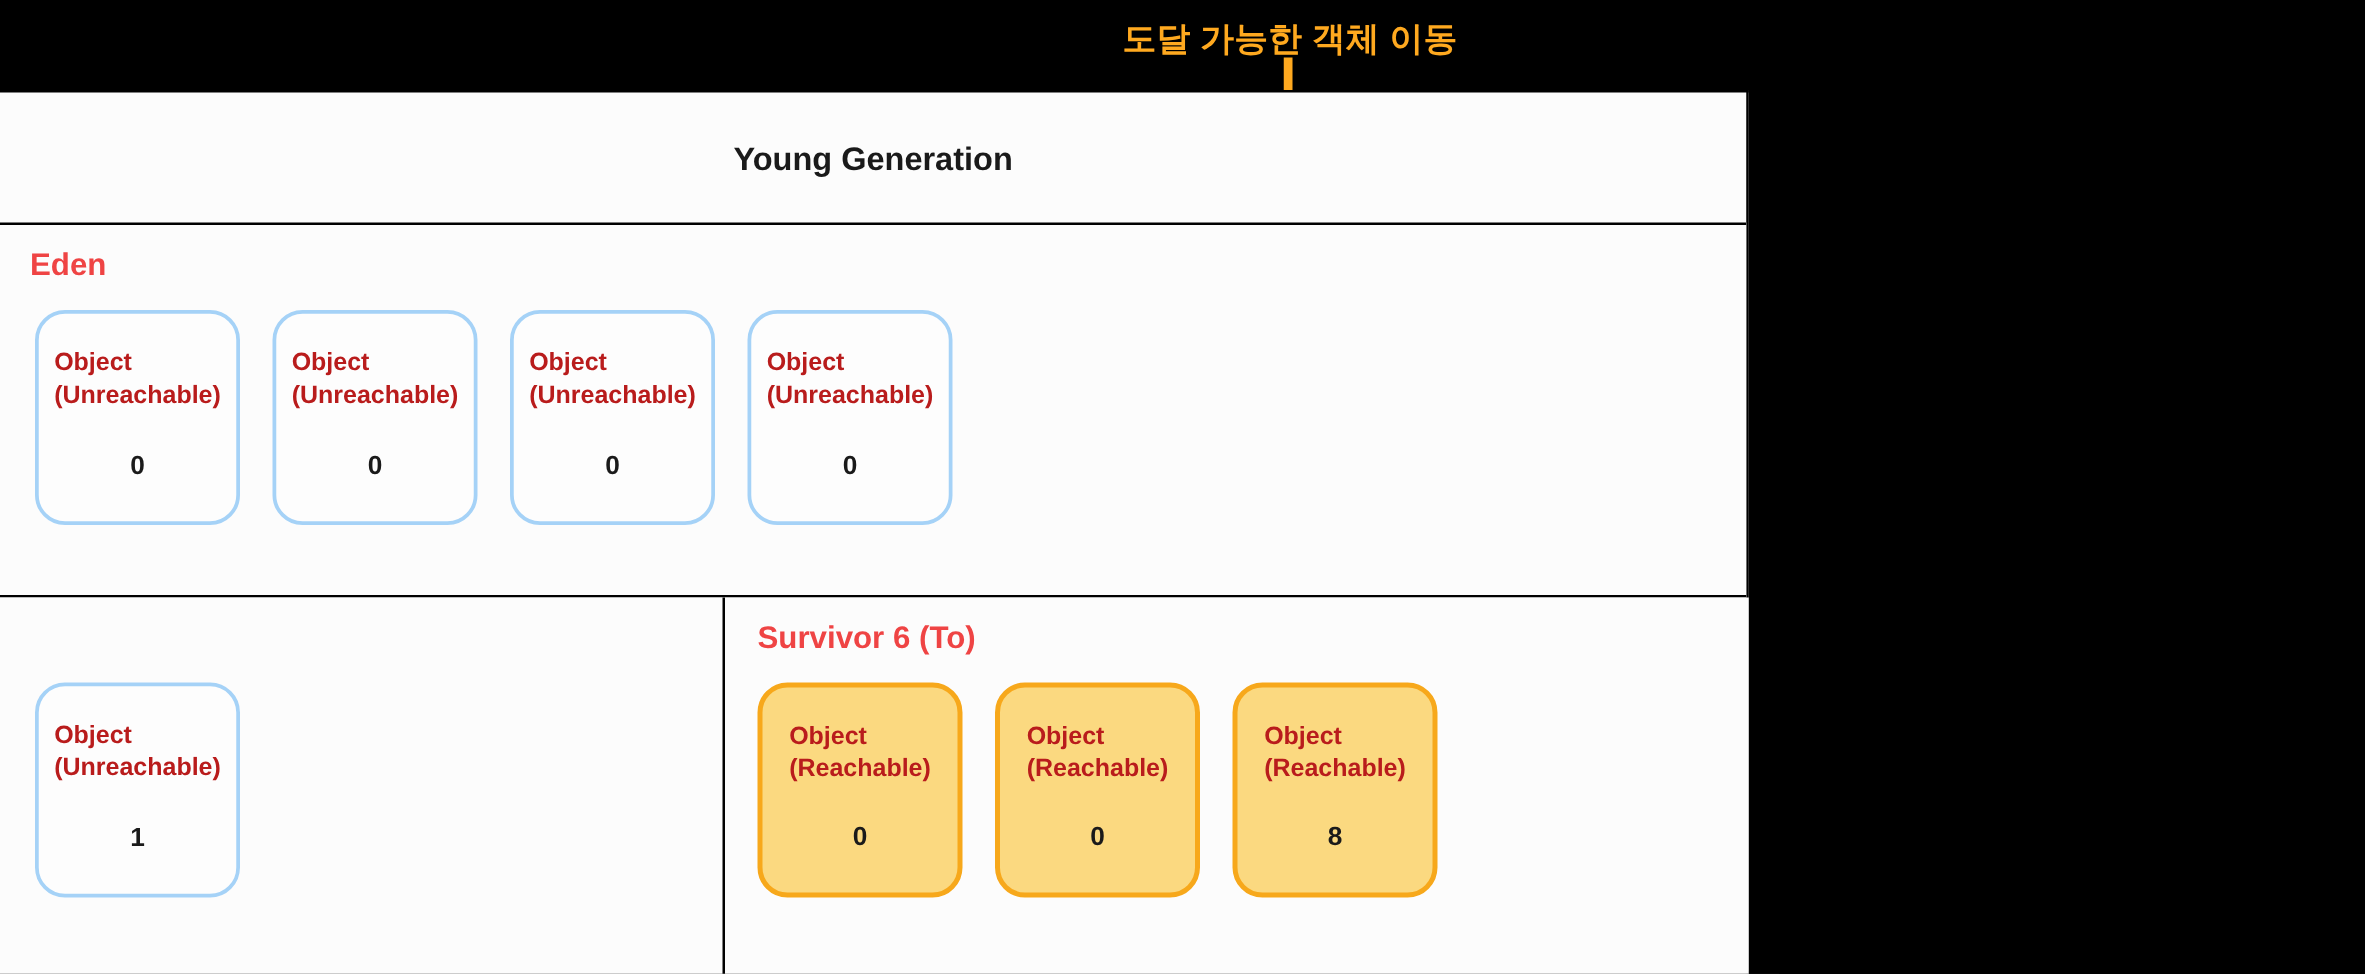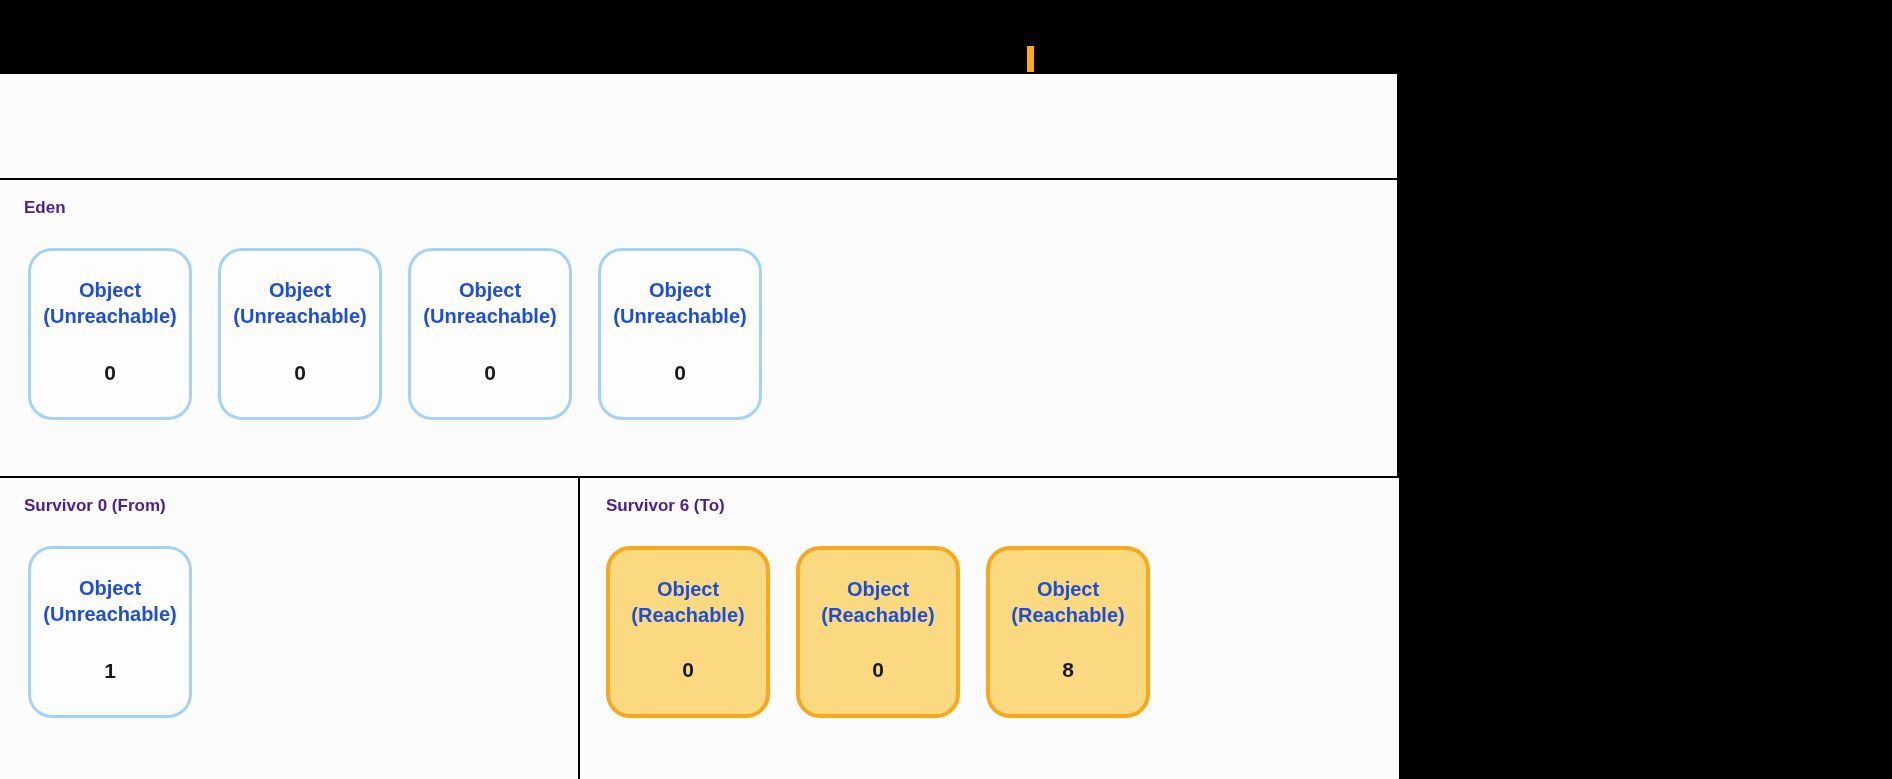--- a/index.html
+++ b/index.html
@@ -73,23 +73,23 @@
     position: absolute;
     left: -2px; top: 104px;
     width: 1399px; height: 300px;
     border-top: 2px solid #000000;
     border-bottom: 2px solid #000000;
     background: #FCFCFC;
   }
   .region-label {
     position: absolute;
     left: 26px; top: 18px;
-    font-size: 17px;
-    font-weight: 700;
-    color: #4c1d95;
+    font-size: 25px;
+    font-weight: 700;
+    color: #ef4444;
   }
   .eden-objects {
     position: absolute;
     left: 30px; top: 68px;
     display: flex;
     gap: 26px;
   }
 
   
   .surv0 {
@@ -134,23 +134,23 @@
     background: #FDFDFD;
     border: 3px solid #A5D2F7;
   }
   .obj.reachable {
     background: #FBD980;
     border: 4px solid #F7A81B;
   }
   .obj-label {
     font-size: 20px;
     font-weight: 700;
-    color: #1d4ed8;
+    color: #b91c1c;
     line-height: 1.32;
-    text-align: center;
+    text-align: left;
     white-space: pre-line;
   }
   .obj-value {
     position: absolute;
     left: 0; bottom: 32px;
     width: 100%;
     text-align: center;
     font-size: 21px;
     font-weight: 700;
     color: #1A1A1A;
@@ -168,29 +168,35 @@
     position: absolute;
     left: 1013px; top: 486px;
     width: 36px; height: 36px;
   }
 </style>
 </head>
 <body>
 
 <div id="root">
 
+  <div class="banner">
+    <div class="banner-title">도달 가능한 객체 이동</div>
+  </div>
 
   <div class="arrow-line"></div>
   <div class="arrow-head">
     <svg width="36" height="36" viewBox="0 0 36 36">
       <polygon points="18,2 34,18 18,34 2,18" fill="#FFA91F"></polygon>
     </svg>
   </div>
 
   <div class="gen-young">
+    <div class="gen-header">
+      <span class="gen-header-label">Young Generation</span>
+    </div>
 
     <div class="eden">
       <div class="region-label">Eden</div>
       <div class="eden-objects">
 
         <div class="obj unreachable">
           <span class="obj-label">Object
 (Unreachable)</span>
           <span class="obj-value">0</span>
         </div>
@@ -210,21 +216,20 @@
         <div class="obj unreachable">
           <span class="obj-label">Object
 (Unreachable)</span>
           <span class="obj-value">0</span>
         </div>
 
       </div>
     </div>
 
     <div class="surv0">
-      <div class="region-label">Survivor 0 (From)</div>
       <div class="surv0-objects">
         <div class="obj unreachable">
           <span class="obj-label">Object
 (Unreachable)</span>
           <span class="obj-value">1</span>
         </div>
       </div>
     </div>
 
     <div class="surv1">

